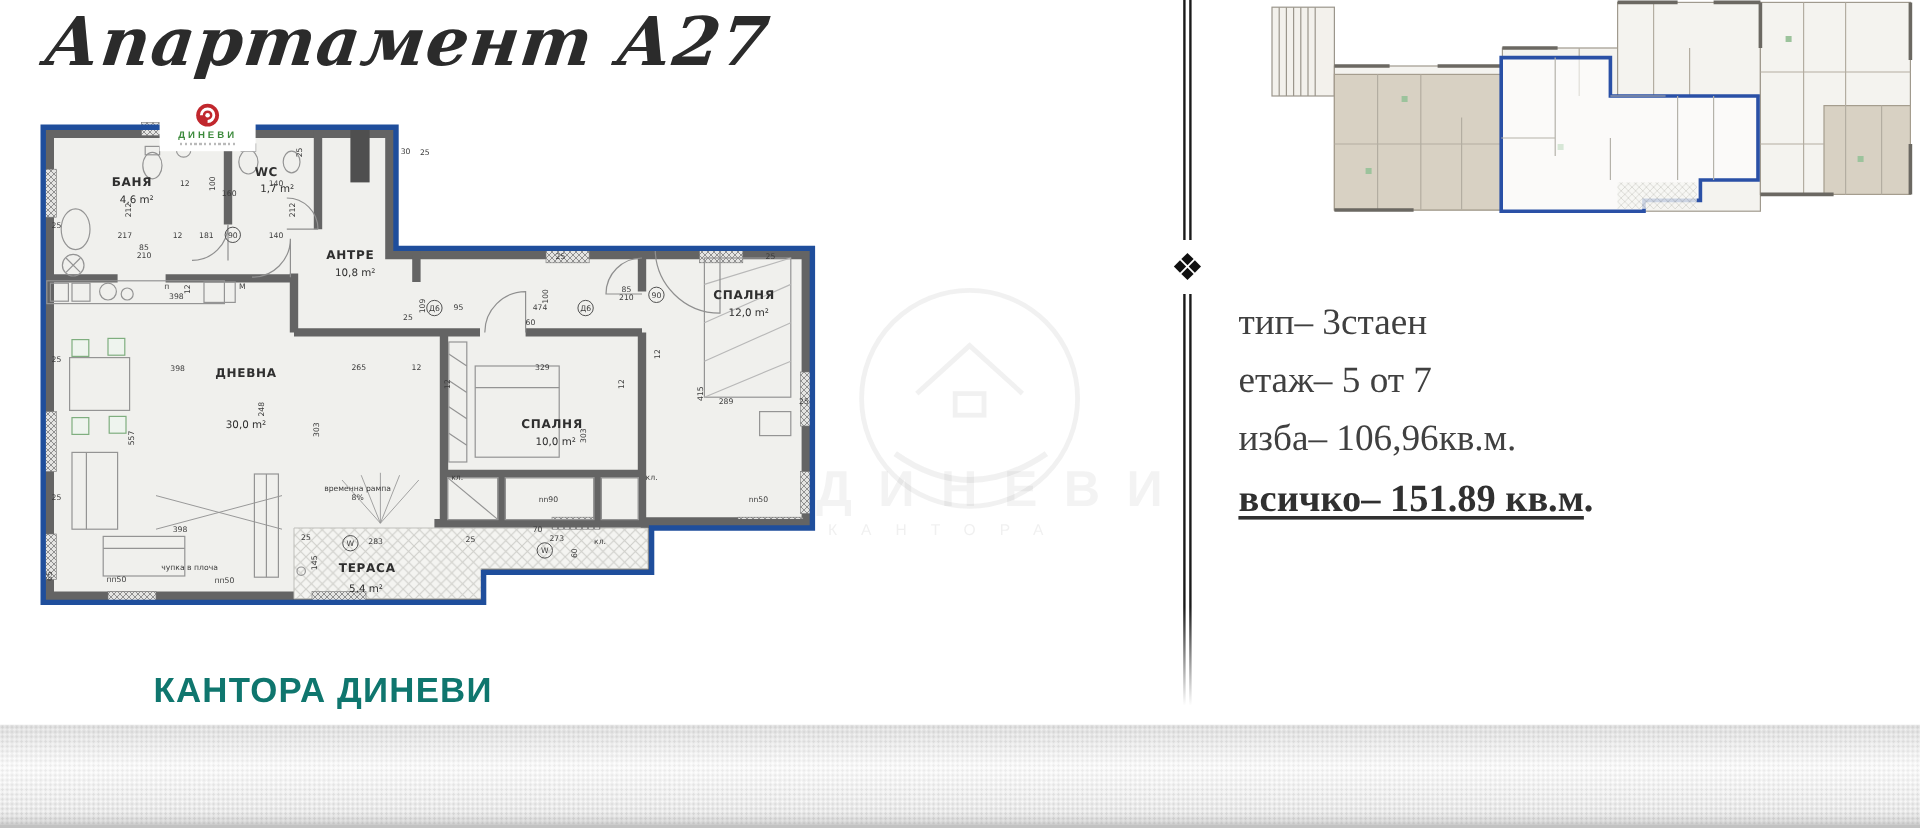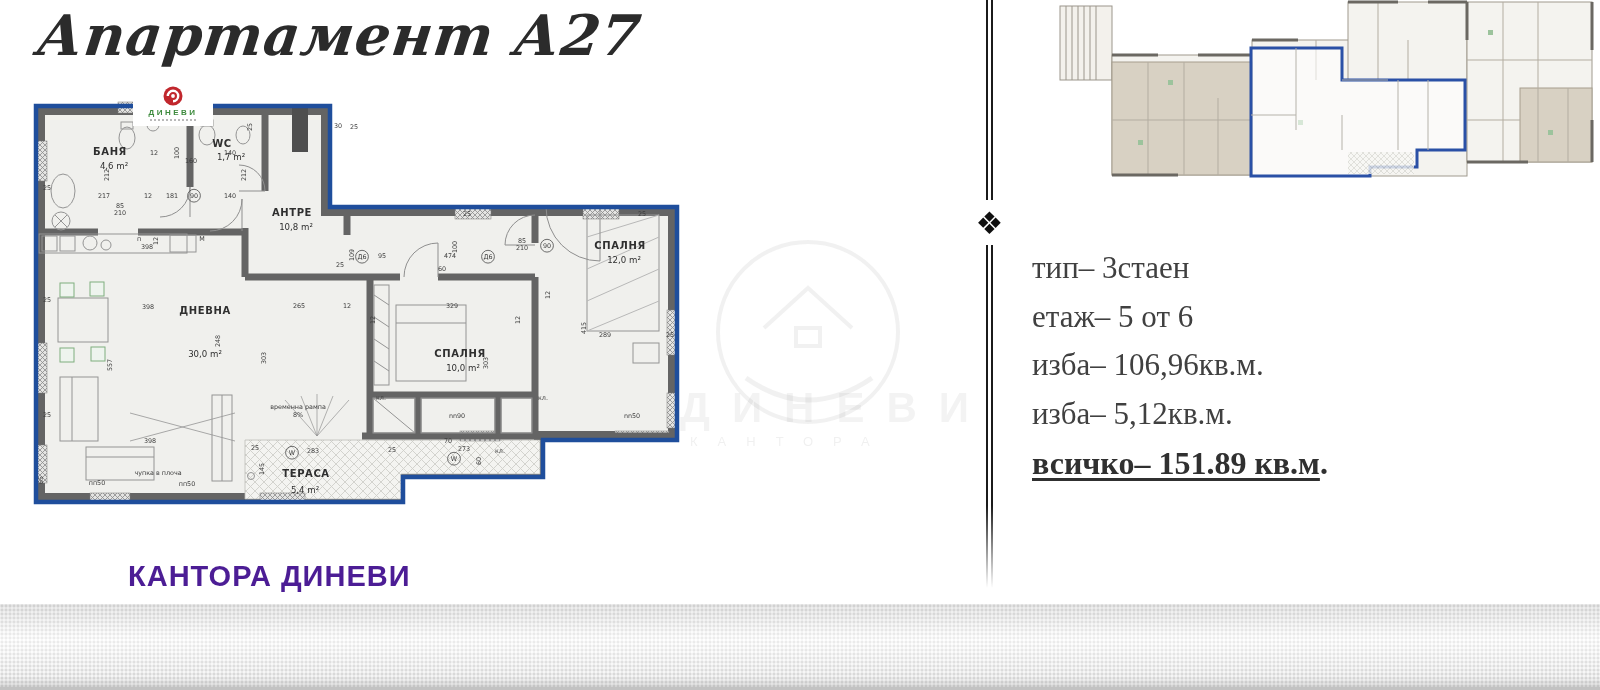--- a/index.html
+++ b/index.html
@@ -44,21 +44,21 @@
 
   
   .info{position:absolute;left:1032px;top:219px;z-index:2;
         font-family:"Liberation Serif",serif;color:#404040;margin-top:25px;}
   .iline{font-size:31px;line-height:48.5px;white-space:nowrap;}
   .itotal{font-size:32px;line-height:50px;font-weight:700;color:#303030;white-space:nowrap;}
   .itotal .u{text-decoration:underline;text-decoration-thickness:2.5px;text-underline-offset:4px;}
 
   
   .agency{position:absolute;left:128px;top:560px;font-weight:700;font-size:29px;
-          letter-spacing:1px;color:#4c1d95;z-index:2;white-space:nowrap;}
+          letter-spacing:1px;color:#0f766e;z-index:2;white-space:nowrap;}
 
   
   .band{position:absolute;left:0;top:604px;width:1600px;height:86px;z-index:1;
         background-color:#efefef;
         background-image:radial-gradient(#d7d7d7 .8px,transparent 1px),
                          radial-gradient(#ffffff .9px,transparent 1px);
         background-size:4px 4px,4px 4px;background-position:0 0,2px 2px;
         border-bottom:3px solid #c2c2c2;box-sizing:border-box;}
   .band::after{content:"";position:absolute;inset:0;
         background:linear-gradient(180deg,rgba(190,190,190,.30),rgba(255,255,255,.55) 42%,
@@ -348,23 +348,22 @@
       <rect x="300" y="152" width="66" height="22" fill="url(#terr2)" opacity=".8"></rect>
       <g stroke="#b5b2aa" stroke-width="1" fill="none">
         <path d="M248,48 V130 M294,80 H340 M294,115 V150 M350,80 V150 M380,80 V150 M203,115 H248"></path>
       </g>
     </g>
   </svg>
 
   <div class="info">
     <div id="info-lines">
         <div class="iline">тип– 3стаен</div>
-        <div class="iline">етаж– 5 от 6</div>
+        <div class="iline">етаж– 5 от 7</div>
         <div class="iline">изба– 106,96кв.м.</div>
-        <div class="iline">изба– 5,12кв.м.</div>
       </div>
     <div class="itotal"><span class="u">всичко– 151.89 кв.м</span><span>.</span></div>
   </div>
 
   <div class="agency">КАНТОРА ДИНЕВИ</div>
   <div class="band"></div>
 
 </div>
 
 </body></html>

